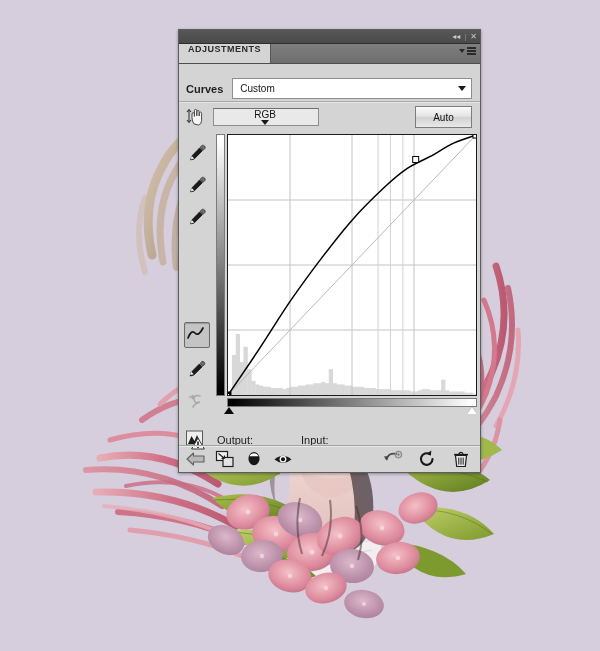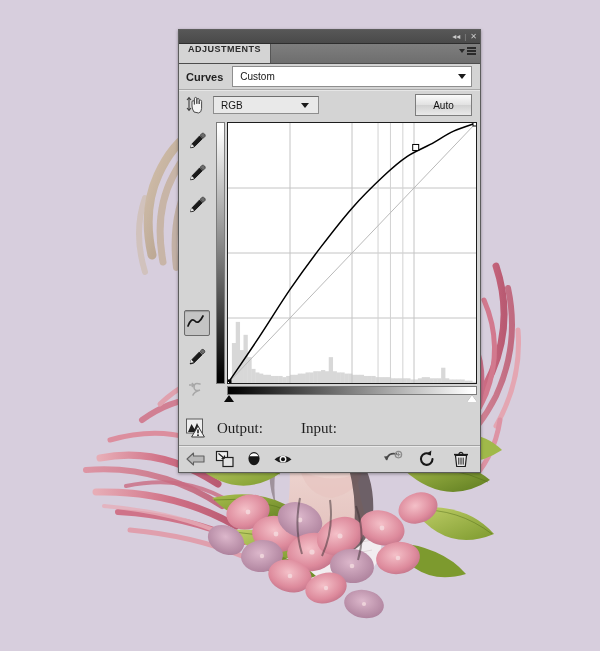--- a/index.html
+++ b/index.html
@@ -65,21 +65,21 @@
     display:flex; align-items:center; gap:2px;
   }
   .tri-d { width:0;height:0;border-left:3px solid transparent;border-right:3px solid transparent;border-top:4px solid #2a2a2a; }
   .burger { display:flex; flex-direction:column; gap:1.5px; }
   .burger i { display:block; width:9px;height:1.5px;background:#2a2a2a; }
 
   
   .preset-row {
     height: 25px;
     display:flex; align-items:center;
-    padding: 0 8px 0 7px;
+    padding: 12px 8px 0 7px;
     border-bottom: 1px solid #a9a9a9;
     box-shadow: 0 1px 0 #e6e6e6;
   }
   .preset-label { font-size:11px; font-weight:bold; color:#1f1f1f; margin-right:9px; }
   .combo {
     flex:1; height:21px;
     background:#fff; border:1px solid #8e8e8e;
     display:flex; align-items:center; justify-content:space-between;
     padding: 0 5px 0 7px;
     font-size:10px; color:#141414;
@@ -95,21 +95,21 @@
     padding-left: 6px; padding-right: 8px;
   }
   .hand-tool { width:22px;height:22px;position:relative;flex:0 0 22px;margin-right:6px; }
   .chan-combo {
     width:106px;height:18px;
     background:#e9e9e9;
     border:1px solid #8e8e8e;
     border-top-color:#6f6f6f;
     display:flex;align-items:center;justify-content:space-between;
     padding:0 9px 0 7px; box-sizing:border-box;
-    font-size:10px;color:#141414;
+    font-size:10px;color:#141414;flex-direction:column;
   }
   .auto-btn {
     margin-left:auto;
     width:55px;height:20px;
     background: linear-gradient(to bottom,#fbfbfb 0%,#e2e2e2 48%,#d2d2d2 52%,#e9e9e9 100%);
     border:1px solid #7d7d7d;
     border-radius:0;
     display:flex;align-items:center;justify-content:center;
     font-size:10px;color:#111;
   }
@@ -169,21 +169,21 @@
   }
 
   
   .info-row {
     height: 28px;
     display:flex; align-items:center;
     padding-left: 6px;
     margin-top: 4px;
   }
   .hist-icon { width:22px;height:20px;position:relative;margin-right:10px;flex:0 0 22px; }
-  .io-label { font-size:15px; color:#1d1d1d;font-family:Liberation Serif, serif; }
+  .io-label { font-size:11px; color:#1d1d1d; }
   .io-out { width:84px; }
 
   
   .botbar {
     position:absolute; left:0; bottom:0;
     width:100%; height:27px;
     border-top:1px solid #a2a2a2;
     box-shadow: inset 0 1px 0 #e9e9e9;
     display:flex; align-items:center;
     padding: 0 8px 0 6px;

